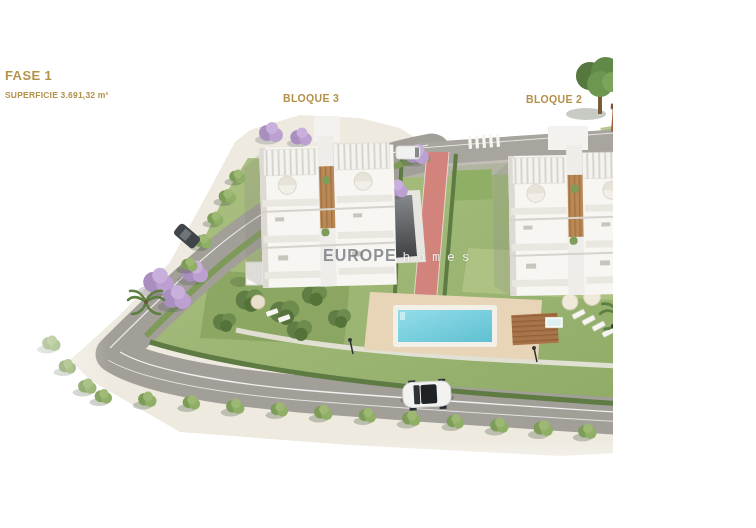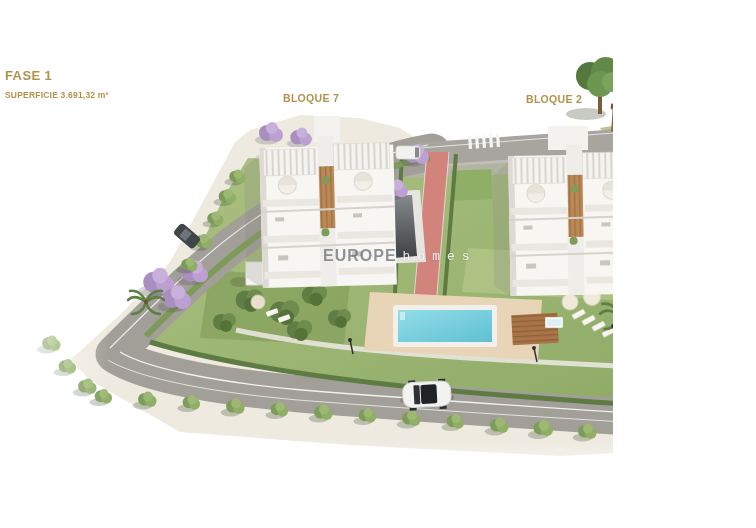--- a/index.html
+++ b/index.html
@@ -8,21 +8,21 @@
     overflow:hidden;font-family:"Liberation Sans", sans-serif;
   }
   .canvas svg{position:absolute;left:0;top:0;}
   .lbl{position:absolute;color:#b3914b;font-weight:700;white-space:nowrap;}
   .lbl-phase{left:5px;top:68px;font-size:13px;letter-spacing:.4px;}
   .lbl-area{left:5px;top:90px;font-size:8.5px;font-weight:700;letter-spacing:.2px;}
   .lbl-b1{left:283px;top:92px;font-size:10.5px;letter-spacing:.3px;}
   .lbl-b2{left:526px;top:93px;font-size:10.5px;letter-spacing:.3px;}
   .watermark{
     position:absolute;left:323px;top:247px;white-space:nowrap;
-    display:flex;align-items:center;gap:6px;pointer-events:none;
+    display:flex;align-items:flex-end;gap:6px;pointer-events:none;
   }
   .wm-primary{
     font-size:16px;font-weight:700;letter-spacing:1px;
     color:rgba(78,84,94,.62);
   }
   .wm-secondary{
     font-size:13px;font-weight:400;letter-spacing:7px;text-transform:lowercase;
     color:rgba(255,255,255,.85);text-shadow:0 0 2px rgba(90,90,90,.35);font-family:Liberation Mono, monospace;
   }
 </style>
@@ -319,21 +319,21 @@
     </g>
 
     <g>
       <rect x="0" y="440" width="756" height="88" fill="url(#fadeB)"></rect>
       <rect x="0" y="110" width="110" height="310" fill="url(#fadeL)"></rect>
     </g>
   </svg>
 
   <div class="lbl lbl-phase">FASE 1</div>
   <div class="lbl lbl-area">SUPERFICIE 3.691,32 m²</div>
-  <div class="lbl lbl-b1">BLOQUE 7</div>
+  <div class="lbl lbl-b1">BLOQUE 3</div>
   <div class="lbl lbl-b2">BLOQUE 2</div>
 
   <div class="watermark">
     <span class="wm-primary">EUROPE</span>
     <span class="wm-secondary">homes</span>
   </div>
 
 </div>
 
 </body></html>

